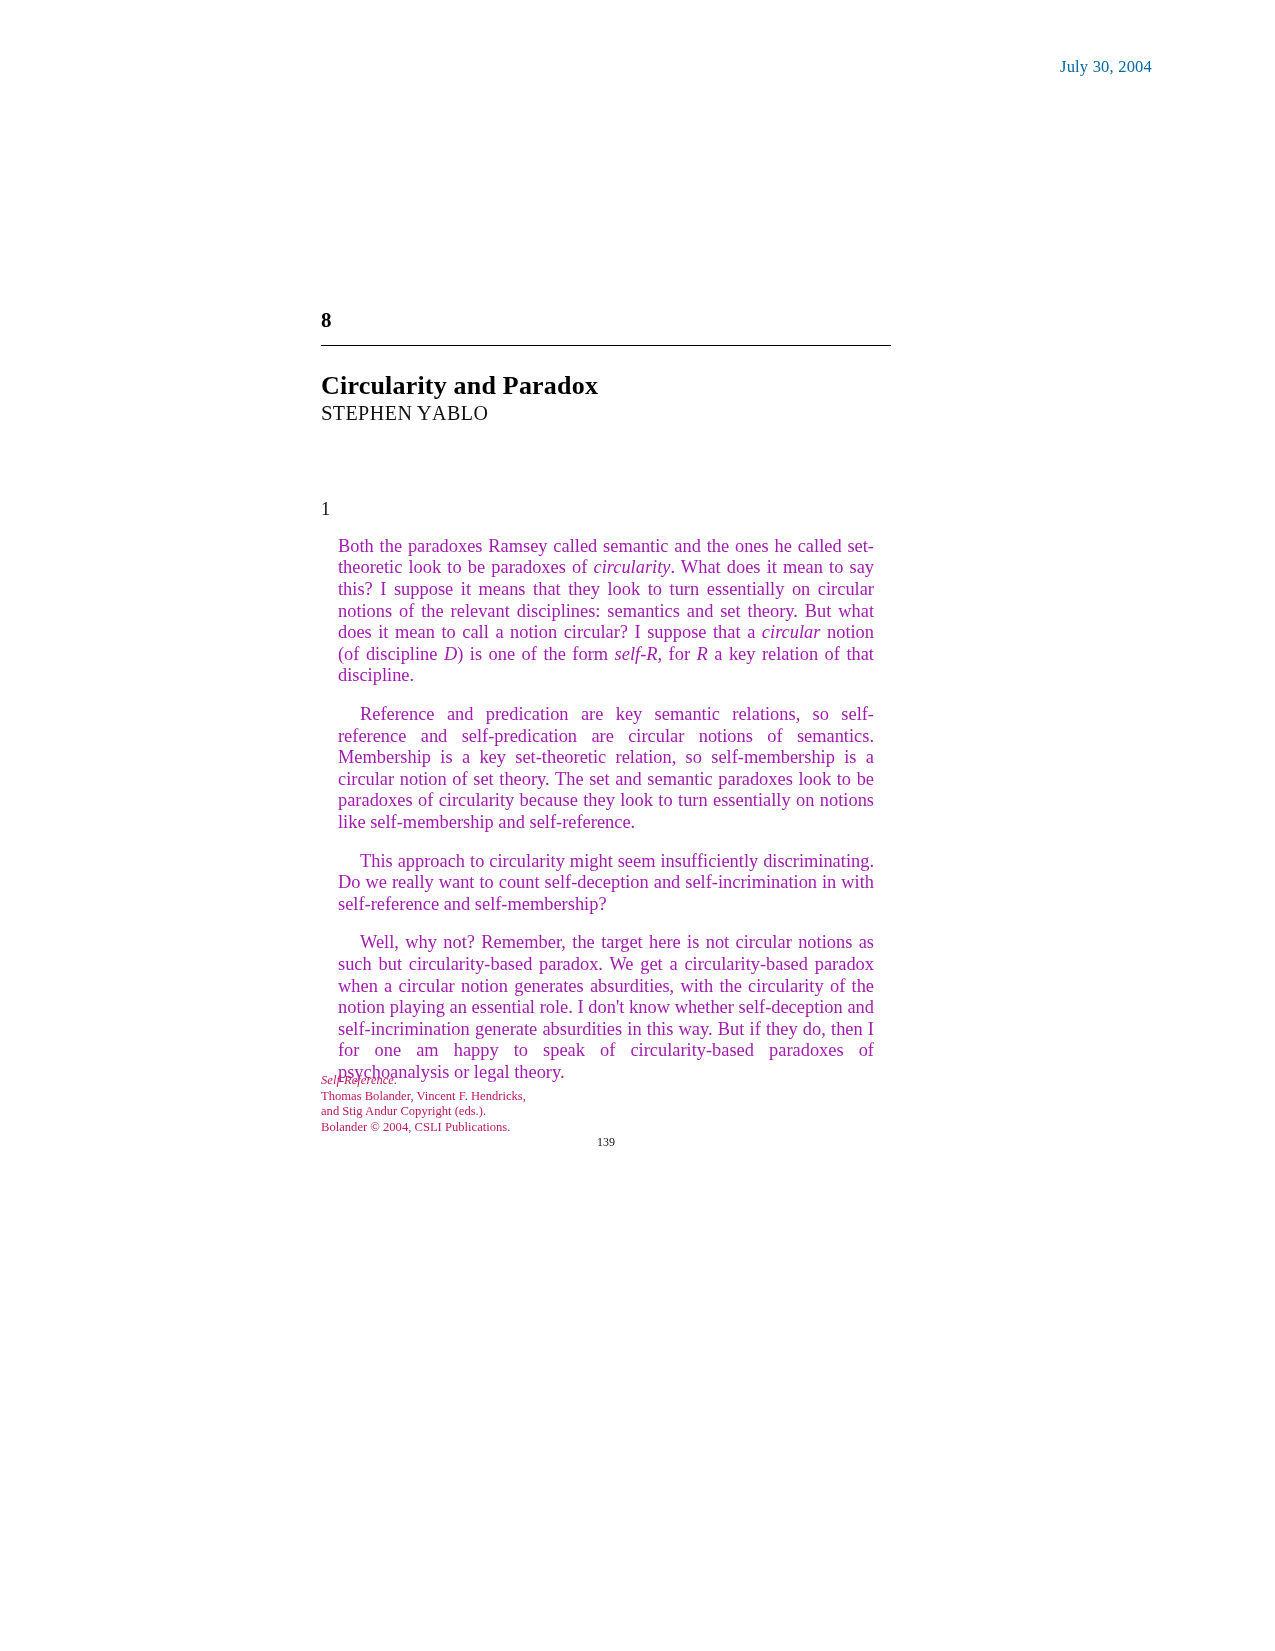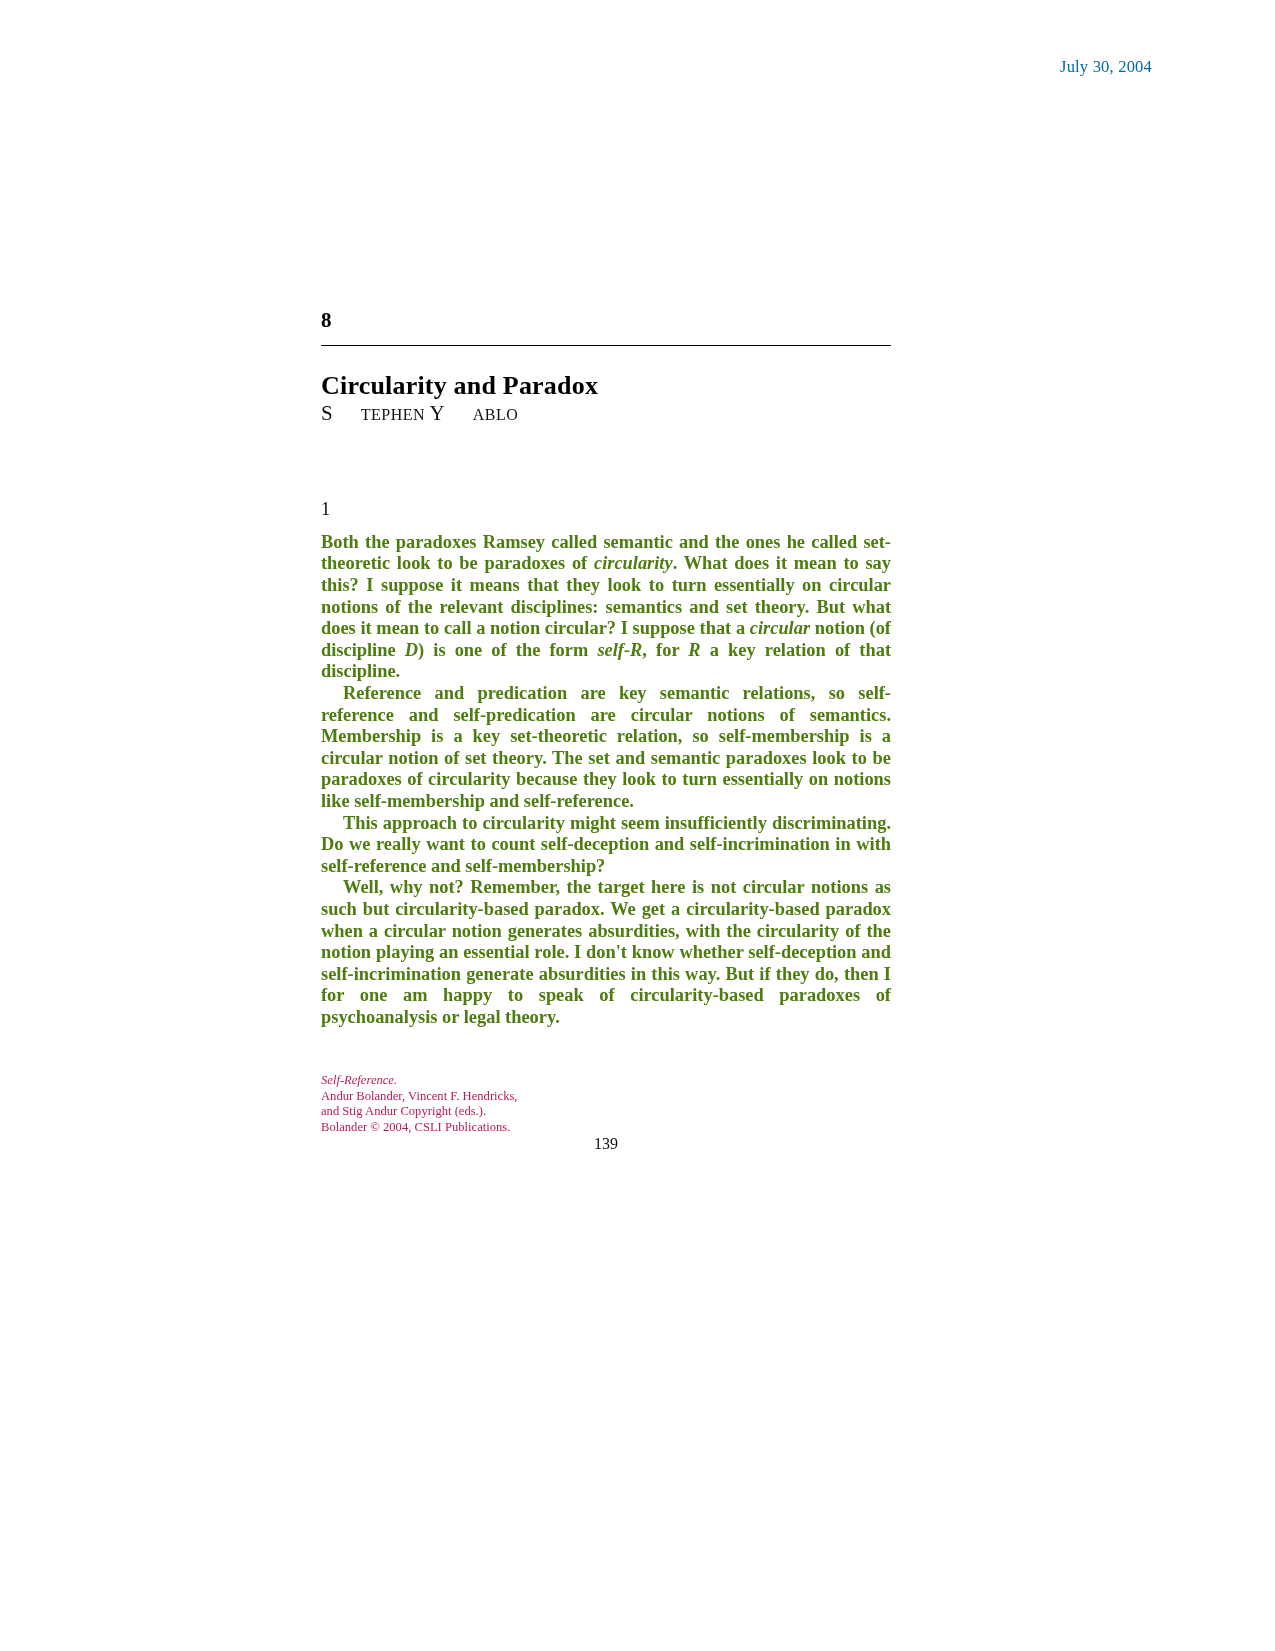--- a/index.html
+++ b/index.html
@@ -68,41 +68,39 @@
   .author {
     font-size: 21px;
     line-height: 1.1;
     margin: 0;
     color: #111;
   }
   .author .sc-first {
     font-size: 21px;
   }
   .author .sc-rest {
-    font-size: 16px;
+    font-size: 20px;
     letter-spacing: 0.5px;
-    margin-left: 28px;
   }
 
   .section-number {
     font-size: 18.5px;
     margin: 75px 0 13px 0;
     line-height: 1;
     color: #0d0d0d;
   }
 
   p.body {
-    margin: 0;
+    margin: 17px;
     font-size: 18.4px;
     line-height: 21.6px;
     text-align: justify;
     text-justify: inter-word;
-    color: #4d7c0f;
+    color: #a21caf;
     hyphens: manual;
-    font-weight: bold;
   }
   p.body + p.body {
     text-indent: 22px;
   }
 
   .it { font-style: italic; }
   .mathit { font-style: italic; font-family: "Liberation Serif", "DejaVu Serif", serif; }
 
   
   .colophon {
@@ -117,21 +115,21 @@
   .colophon .srcline {
     font-style: italic;
   }
 
   .folio {
     position: absolute;
     top: 1135px;
     left: 321px;
     width: 570px;
     text-align: center;
-    font-size: 16px;
+    font-size: 12px;
     color: #101010;
   }
 </style>
 </head>
 <body>
 
 <div class="page">
 
   <div class="date-header">July 30, 2004</div>
 
@@ -155,20 +153,20 @@
     <p class="body">Reference and predication are key semantic relations, so self-reference and self-predication are circular notions of semantics. Membership is a key set-theoretic relation, so self-membership is a circular notion of set theory. The set and semantic paradoxes look to be paradoxes of circularity because they look to turn essentially on notions like self-membership and self-reference.</p>
 
     <p class="body">This approach to circularity might seem insufficiently discriminating. Do we really want to count self-deception and self-incrimination in with self-reference and self-membership?</p>
 
     <p class="body">Well, why not? Remember, the target here is not circular notions as such but circularity-based paradox. We get a circularity-based paradox when a circular notion generates absurdities, with the circularity of the notion playing an essential role. I don't know whether self-deception and self-incrimination generate absurdities in this way. But if they do, then I for one am happy to speak of circularity-based paradoxes of psychoanalysis or legal theory.</p>
 
   </div>
 
   <div class="colophon">
     <div class="srcline">Self-Reference.</div>
-    <div>Andur Bolander, Vincent F. Hendricks,</div>
+    <div>Thomas Bolander, Vincent F. Hendricks,</div>
     <div>and Stig Andur Copyright (eds.).</div>
     <div>Bolander © 2004, CSLI Publications.</div>
   </div>
 
   <div class="folio">139</div>
 
 </div>
 
 </body></html>

